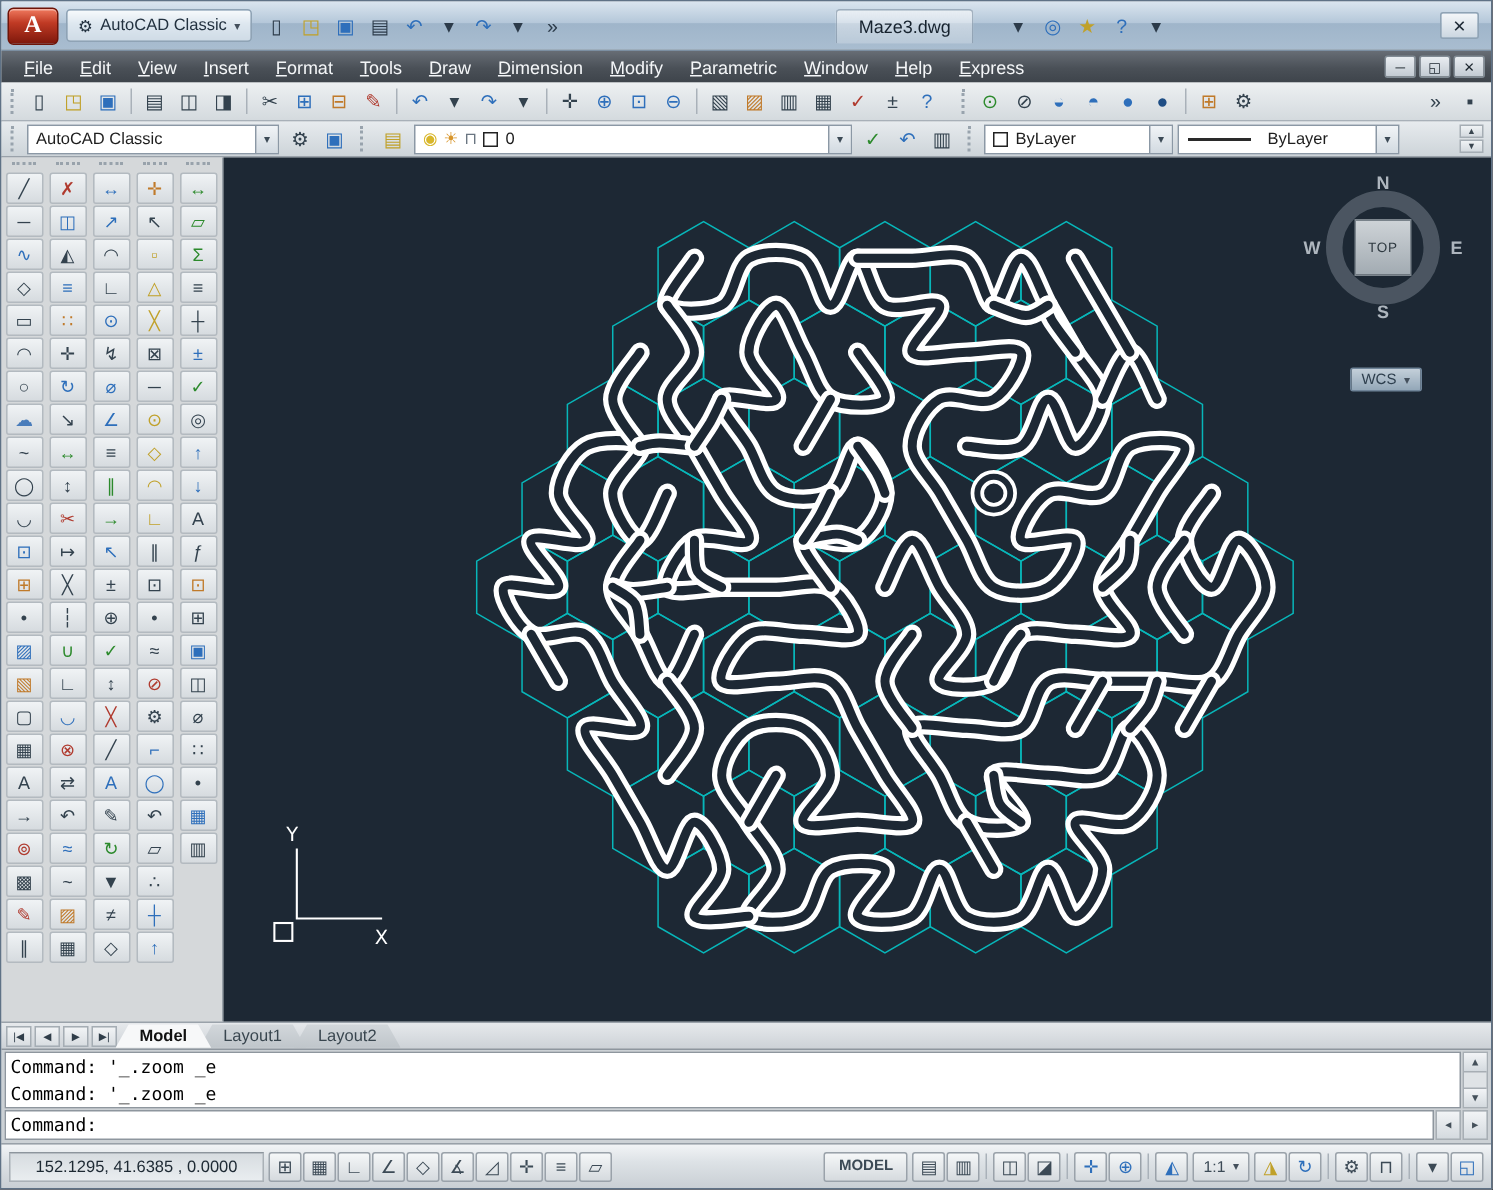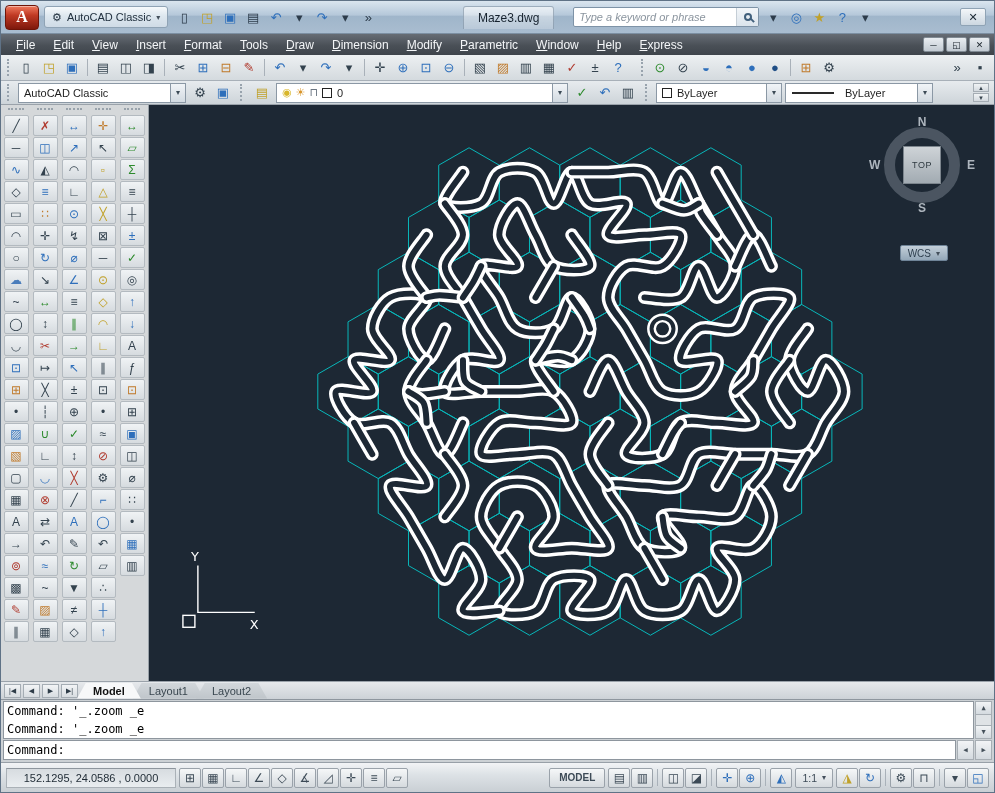--- a/index.html
+++ b/index.html
@@ -170,26 +170,20 @@
         </button>
         <button class="tb-btn">
           <span>▾</span>
         </button>
         <button class="tb-btn">
           <span>»</span>
         </button>
       </div>
     <div class="doc-title">Maze3.dwg</div>
     <div class="infocenter">
-      <div class="searchbox">
-        <input placeholder="Type a keyword or phrase" style="">
-        <button class="search-btn">
-            <span class="mag"></span>
-          </button>
-      </div>
       <div class="qat">
 
       <button class="tb-btn">
             <span>▾</span>
           </button>
           <button class="tb-btn">
             <span style="color: rgb(46, 111, 187);">◎</span>
           </button>
           <button class="tb-btn">
             <span style="color: rgb(192, 161, 42);">★</span>
@@ -971,21 +965,21 @@
       </div>
     </div>
     <div class="cmd-input-row">
       <div class="cmd-input">Command:</div>
       <button class="hscroll-btn">◀</button>
       <button class="hscroll-btn">▶</button>
     </div>
   </div>
 
   <div class="statusbar">
-    <div class="coords">152.1295, 24.0586 , 0.0000</div>
+    <div class="coords">152.1295, 41.6385 , 0.0000</div>
     <div class="icon-strip">
 
     <button class="sbtn">
           <span>⊞</span>
         </button>
         <button class="sbtn">
           <span>▦</span>
         </button>
         <button class="sbtn">
           <span>∟</span>

